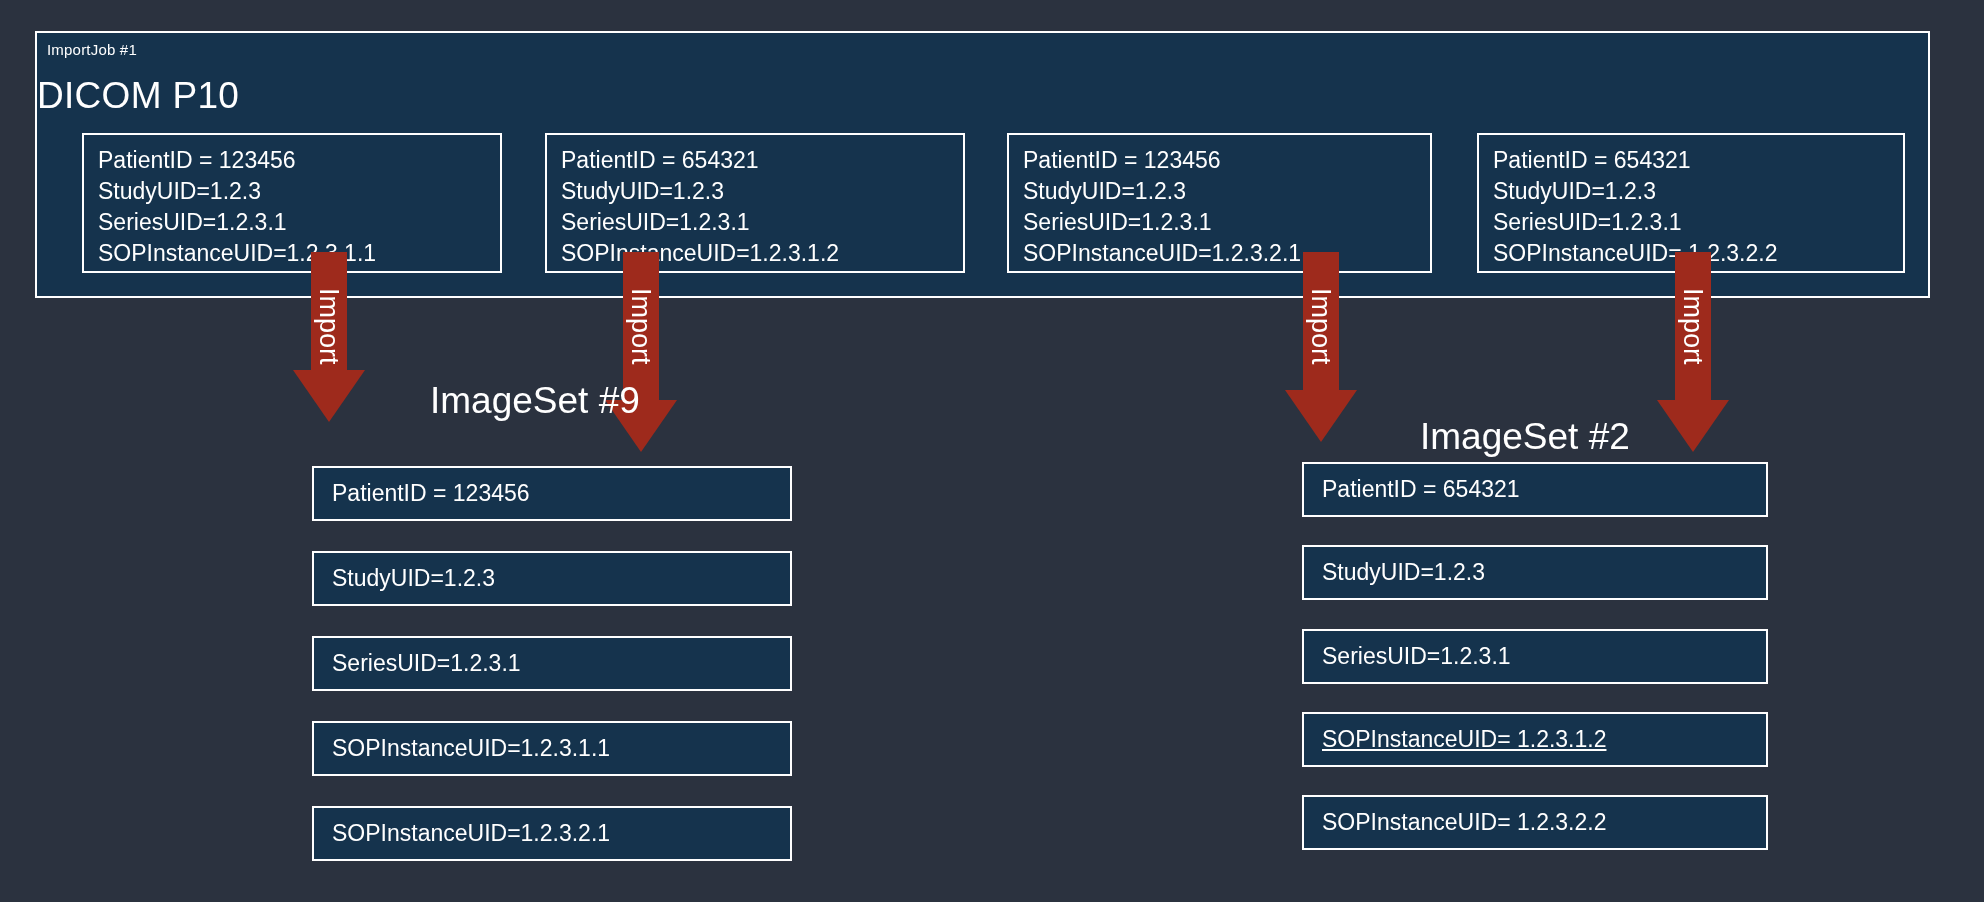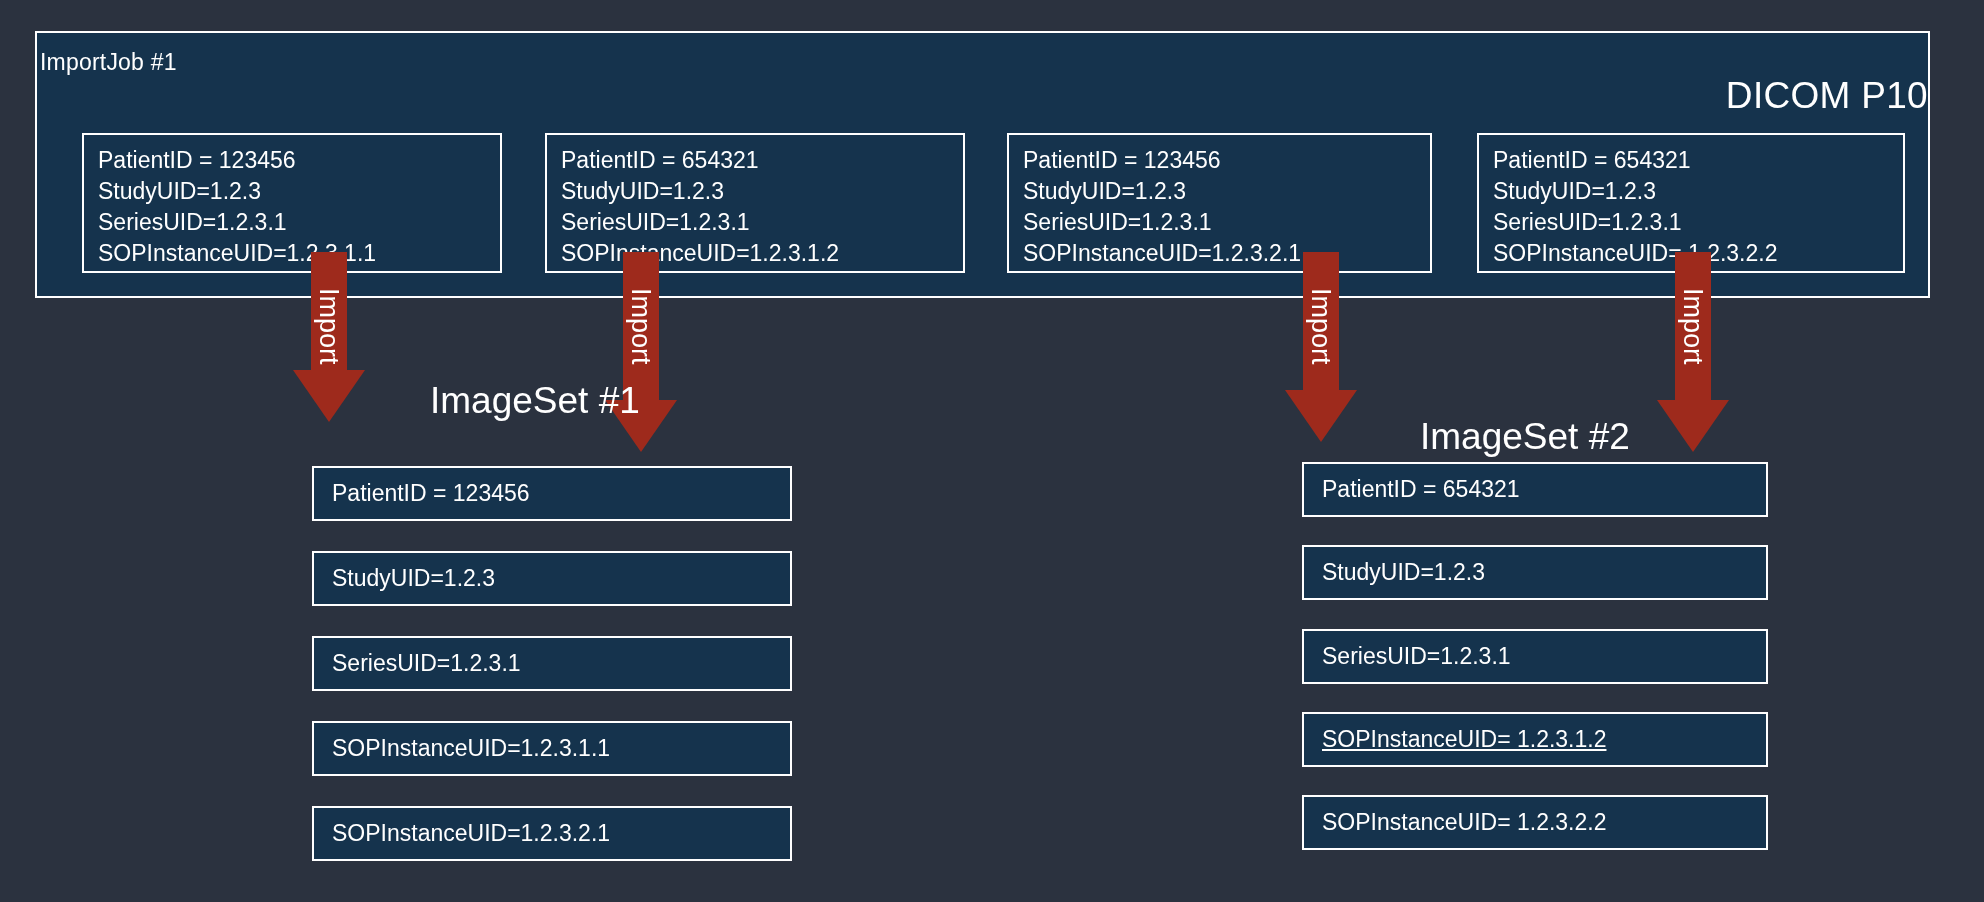--- a/index.html
+++ b/index.html
@@ -22,33 +22,32 @@
     left: 35px;
     top: 31px;
     width: 1895px;
     height: 267px;
     background: #15334d;
     border: 2px solid #ffffff;
     box-sizing: border-box;
   }
   #import-job-label {
     position: absolute;
-    left: 3px;
+    left: 10px;
     top: 8px;
-    font-size: 23px;
+    font-size: 15px;
     letter-spacing: 0.2px;
     white-space: nowrap;
-    margin-top: 8px;
   }
   #dicom-title {
     position: absolute;
     left: 0;
     right: 0;
     top: 42px;
-    text-align: right;
+    text-align: left;
     font-size: 37px;
     letter-spacing: 0.3px;
   }
 
   
   .instance-box {
     position: absolute;
     top: 100px;
     height: 140px;
     border: 2px solid #ffffff;
@@ -208,21 +207,21 @@
   <div class="head"></div>
   <div class="arrow-label">Import</div>
 </div>
 
 <div class="import-arrow" id="arrow-4">
   <div class="shaft"></div>
   <div class="head"></div>
   <div class="arrow-label">Import</div>
 </div>
 
-<div class="imageset-title" id="imageset-title-1">ImageSet #1</div>
+<div class="imageset-title" id="imageset-title-1">ImageSet #9</div>
 <div class="imageset-title" id="imageset-title-2">ImageSet #2</div>
 
 <div class="attr-row col-left row-y-0">
   <span>PatientID = 123456</span>
 </div>
 <div class="attr-row col-left row-y-1">
   <span>StudyUID=1.2.3</span>
 </div>
 <div class="attr-row col-left row-y-2">
   <span>SeriesUID=1.2.3.1</span>

